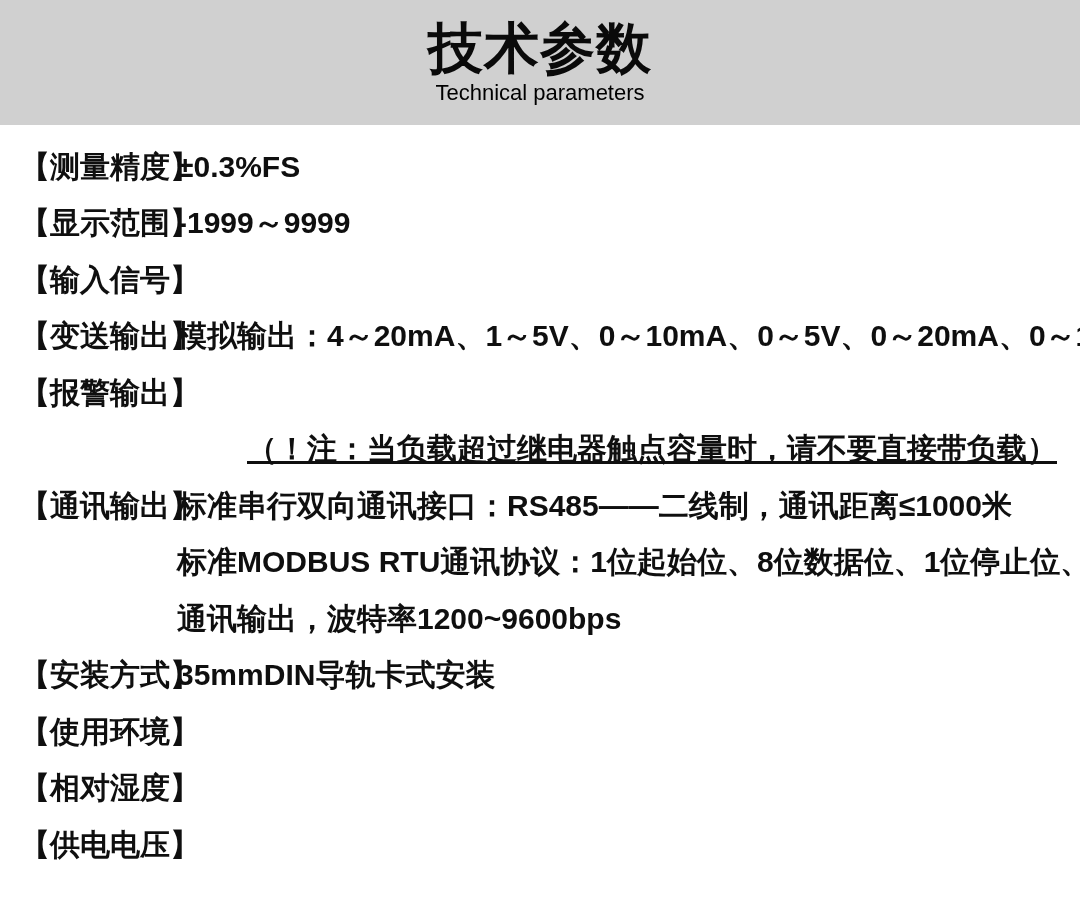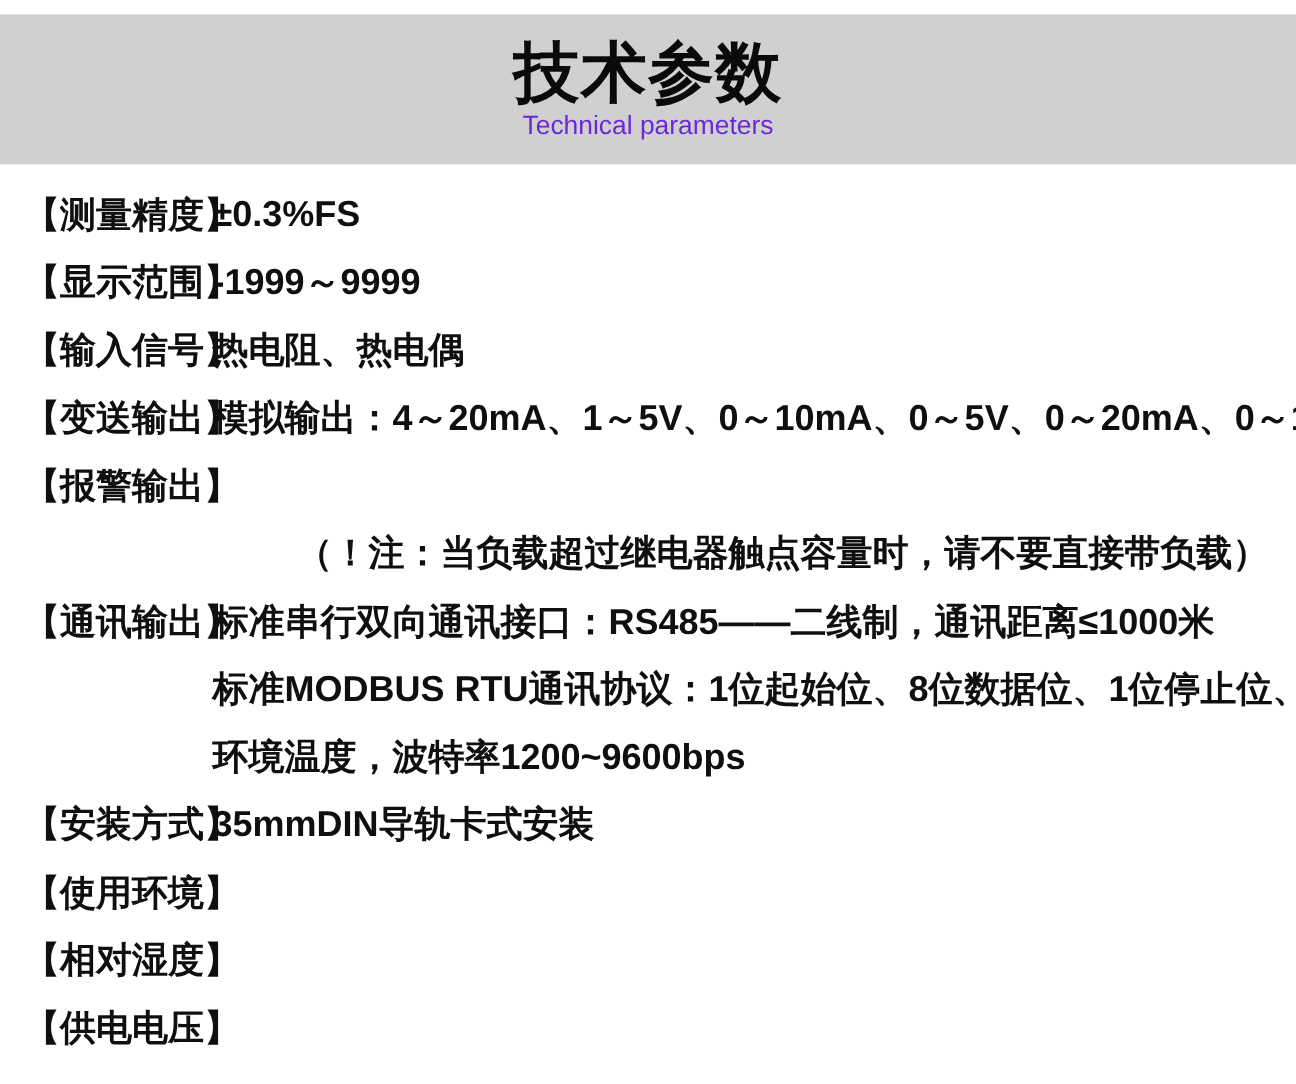--- a/index.html
+++ b/index.html
@@ -7,39 +7,39 @@
     padding: 0;
   }
   body {
     width: 1080px;
     height: 903px;
     background: #ffffff;
     font-family: "Liberation Sans", "DejaVu Sans", sans-serif;
     overflow: hidden;
   }
   .banner {
-    margin-top: 12px;
+    margin-top: 0;
     height: 125px;
     background: #d0d0d0;
     display: flex;
     flex-direction: column;
     align-items: center;
     justify-content: center;
   }
   .title {
     font-size: 55px;
     font-weight: 700;
     color: #0a0a0a;
     line-height: 1;
     letter-spacing: 1px;
   }
   .subtitle {
     font-size: 22px;
     font-weight: 400;
-    color: #6d28d9;
+    color: #000000;
     margin-top: 6px;
     line-height: 1;
   }
   .content {
     padding: 14px 16px 0 20px;
   }
   .spec-row {
     display: flex;
     align-items: center;
     height: 56.5px;
@@ -52,20 +52,21 @@
     flex: 0 0 157px;
     width: 157px;
     white-space: pre;
   }
   .spec-row .value {
     flex: 1;
     white-space: pre;
   }
   .spec-row.indent-note .value {
     padding-left: 70px;
+    text-decoration: underline;
   }
 </style>
 </head>
 <body>
 
 <div class="banner">
   <div class="title">技术参数</div>
   <div class="subtitle">Technical parameters</div>
 </div>
 
@@ -73,21 +74,20 @@
     <div class="spec-row indent-none">
       <span class="label">【测量精度】</span>
       <span class="value">±0.3%FS</span>
     </div>
     <div class="spec-row indent-none">
       <span class="label">【显示范围】</span>
       <span class="value">-1999～9999</span>
     </div>
     <div class="spec-row indent-none">
       <span class="label">【输入信号】</span>
-      <span class="value">热电阻、热电偶</span>
     </div>
     <div class="spec-row indent-none">
       <span class="label">【变送输出】</span>
       <span class="value">模拟输出：4～20mA、1～5V、0～10mA、0～5V、0～20mA、0～10V</span>
     </div>
     <div class="spec-row indent-none">
       <span class="label">【报警输出】</span>
     </div>
     <div class="spec-row indent-note">
       <span class="label"></span>
@@ -96,21 +96,21 @@
     <div class="spec-row indent-none">
       <span class="label">【通讯输出】</span>
       <span class="value">标准串行双向通讯接口：RS485——二线制，通讯距离≤1000米</span>
     </div>
     <div class="spec-row indent-continuation">
       <span class="label"></span>
       <span class="value">标准MODBUS RTU通讯协议：1位起始位、8位数据位、1位停止位、</span>
     </div>
     <div class="spec-row indent-continuation">
       <span class="label"></span>
-      <span class="value">环境温度，波特率1200~9600bps</span>
+      <span class="value">通讯输出，波特率1200~9600bps</span>
     </div>
     <div class="spec-row indent-none">
       <span class="label">【安装方式】</span>
       <span class="value">35mmDIN导轨卡式安装</span>
     </div>
     <div class="spec-row indent-none">
       <span class="label">【使用环境】</span>
     </div>
     <div class="spec-row indent-none">
       <span class="label">【相对湿度】</span>

